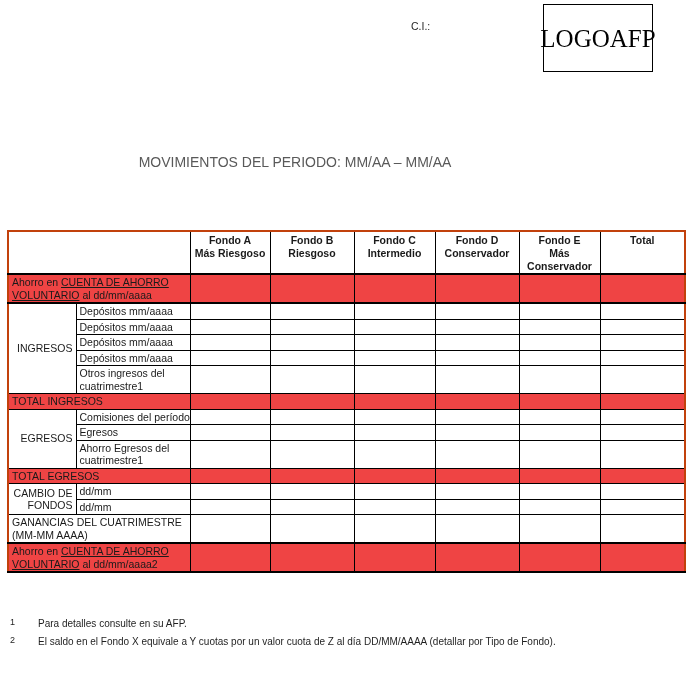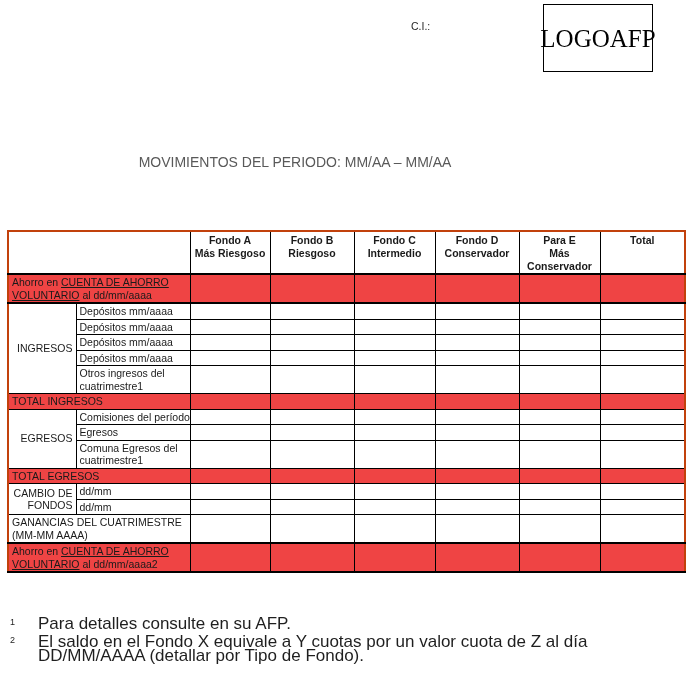--- a/index.html
+++ b/index.html
@@ -124,21 +124,21 @@
   .fn-2 { top: 635px; }
   .fn-marker {
     width: 31px;
     flex: 0 0 31px;
     font-size: 9px;
     padding-left: 3px;
     box-sizing: border-box;
     color: #1f1f1f;
   }
   .fn-text {
-    font-size: 17px;
+    font-size: 10px;
     line-height: 14px;
     color: #1f1f1f;
   }
 </style>
 </head>
 <body>
 
 <div class="page">
 
 
@@ -167,21 +167,21 @@
         <tr class="r-hdr">
       <th colspan="2"></th>
       <th>Fondo A
 Más Riesgoso</th>
       <th>Fondo B
 Riesgoso</th>
       <th>Fondo C
 Intermedio</th>
       <th>Fondo D
 Conservador</th>
-      <th>Para E
+      <th>Fondo E
 Más
 Conservador</th>
       <th>Total</th>
     </tr>
 
     <tr class="r-blue thick">
       <td colspan="2" class="lbl hl"><span>Ahorro en </span><span class="u">CUENTA  DE AHORRO VOLUNTARIO</span><span> al dd/mm/aaaa</span></td>
       <td class="hl"></td>
           <td class="hl"></td>
           <td class="hl"></td>
@@ -260,21 +260,21 @@
     <tr class="r-1l">
       <td class="lbl nw">Egresos</td>
       <td></td>
           <td></td>
           <td></td>
           <td></td>
           <td></td>
           <td></td>
     </tr>
     <tr class="r-2l">
-      <td class="lbl">Comuna Egresos del cuatrimestre1</td>
+      <td class="lbl">Ahorro Egresos del cuatrimestre1</td>
       <td></td>
           <td></td>
           <td></td>
           <td></td>
           <td></td>
           <td></td>
     </tr>
 
     <tr class="r-1l">
       <td colspan="2" class="lbl nw hl">TOTAL EGRESOS</td>

